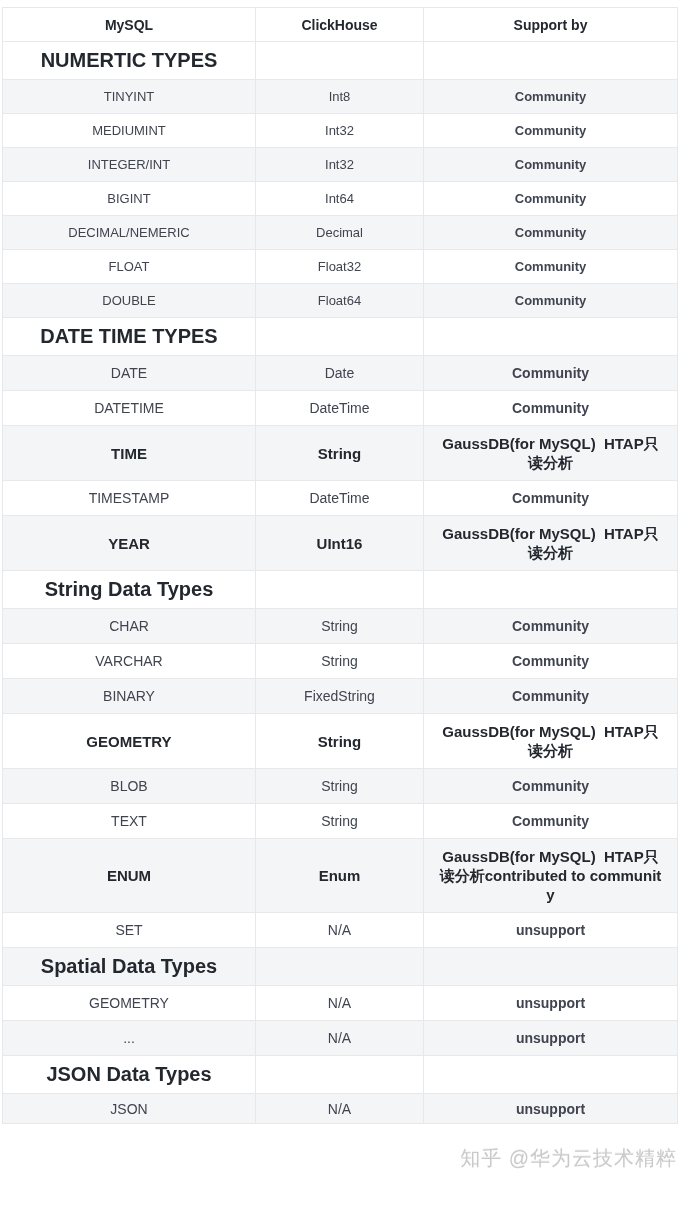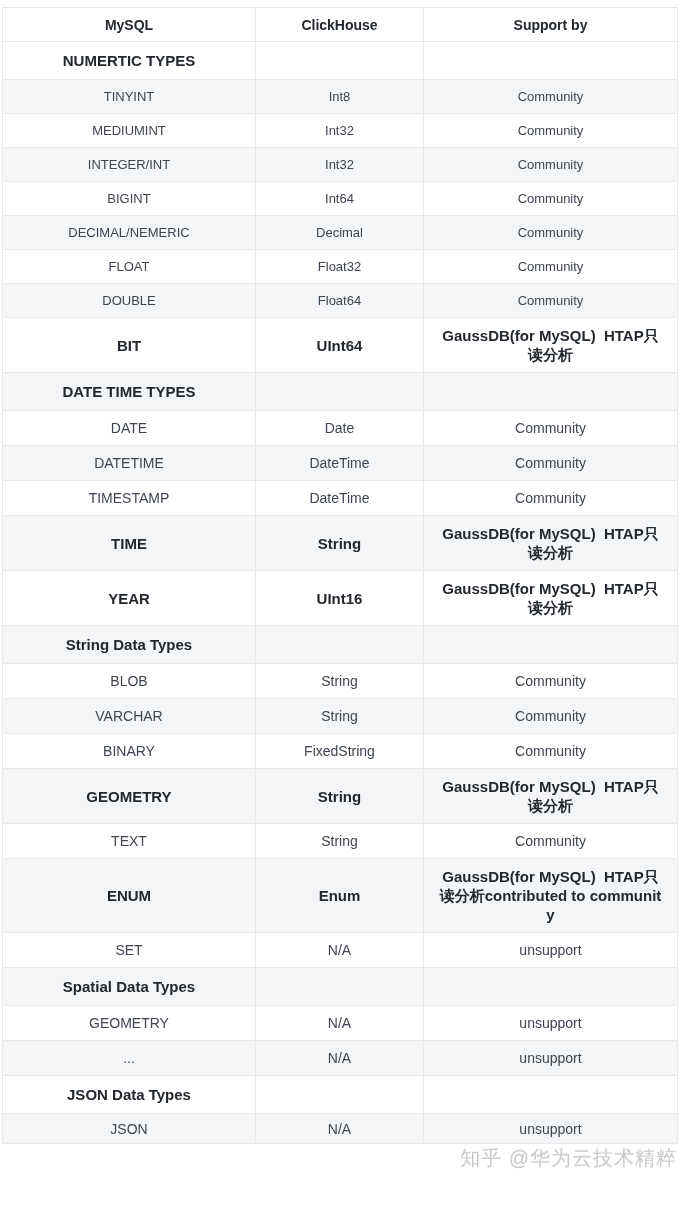--- a/index.html
+++ b/index.html
@@ -39,24 +39,25 @@
   }
   th {
     height: 34px;
     font-size: 14px;
     font-weight: 700;
     color: var(--boldText, #23272e);
   }
   td:nth-child(3) {
     word-break: break-all;
     padding: 2px 14px;
+    font-weight: bold;
   }
   tr.section td {
     height: 38px;
-    font-size: 15px;
+    font-size: 20px;
     font-weight: 700;
     color: var(--boldText, #23272e);
   }
   tr.data td {
     height: 35px;
     font-size: 14px;
     line-height: 18px;
   }
   tr.data.compact td {
     height: 34px;
@@ -141,79 +142,79 @@
         <tr class="data compact">
           <td>FLOAT</td>
           <td>Float32</td>
           <td>Community</td>
         </tr>
         <tr class="data compact">
           <td>DOUBLE</td>
           <td>Float64</td>
           <td>Community</td>
         </tr>
-        <tr class="data bold">
-          <td>BIT</td>
-          <td>UInt64</td>
-          <td>GaussDB(for MySQL)&nbsp; HTAP只读分析</td>
-        </tr>
         <tr class="section">
           <td>DATE TIME TYPES</td>
           <td></td>
           <td></td>
         </tr>
         <tr class="data">
           <td>DATE</td>
           <td>Date</td>
           <td>Community</td>
         </tr>
         <tr class="data">
           <td>DATETIME</td>
           <td>DateTime</td>
           <td>Community</td>
         </tr>
+        <tr class="data bold">
+          <td>TIME</td>
+          <td>String</td>
+          <td>GaussDB(for MySQL)&nbsp; HTAP只读分析</td>
+        </tr>
         <tr class="data">
           <td>TIMESTAMP</td>
           <td>DateTime</td>
           <td>Community</td>
-        </tr>
-        <tr class="data bold">
-          <td>TIME</td>
-          <td>String</td>
-          <td>GaussDB(for MySQL)&nbsp; HTAP只读分析</td>
         </tr>
         <tr class="data bold">
           <td>YEAR</td>
           <td>UInt16</td>
           <td>GaussDB(for MySQL)&nbsp; HTAP只读分析</td>
         </tr>
         <tr class="section">
           <td>String Data Types</td>
           <td></td>
           <td></td>
         </tr>
         <tr class="data">
-          <td>BLOB</td>
+          <td>CHAR</td>
           <td>String</td>
           <td>Community</td>
         </tr>
         <tr class="data">
           <td>VARCHAR</td>
           <td>String</td>
           <td>Community</td>
         </tr>
         <tr class="data">
           <td>BINARY</td>
           <td>FixedString</td>
           <td>Community</td>
         </tr>
         <tr class="data bold">
           <td>GEOMETRY</td>
           <td>String</td>
           <td>GaussDB(for MySQL)&nbsp; HTAP只读分析</td>
+        </tr>
+        <tr class="data">
+          <td>BLOB</td>
+          <td>String</td>
+          <td>Community</td>
         </tr>
         <tr class="data">
           <td>TEXT</td>
           <td>String</td>
           <td>Community</td>
         </tr>
         <tr class="data bold xtall">
           <td>ENUM</td>
           <td>Enum</td>
           <td>GaussDB(for MySQL)&nbsp; HTAP只读分析contributed to community</td>

